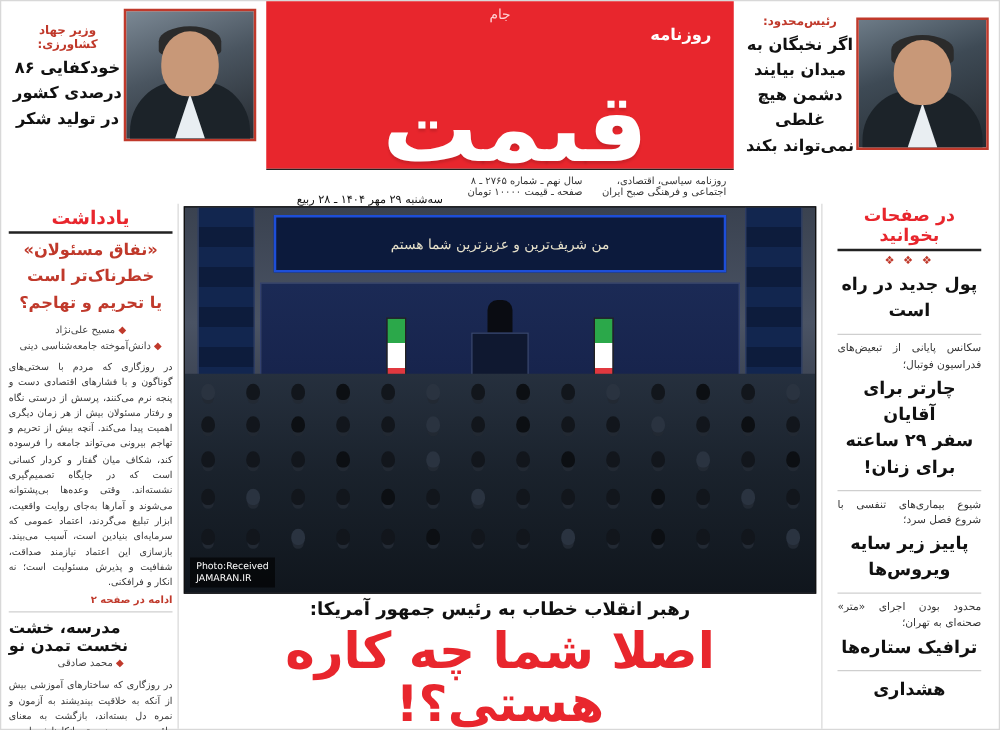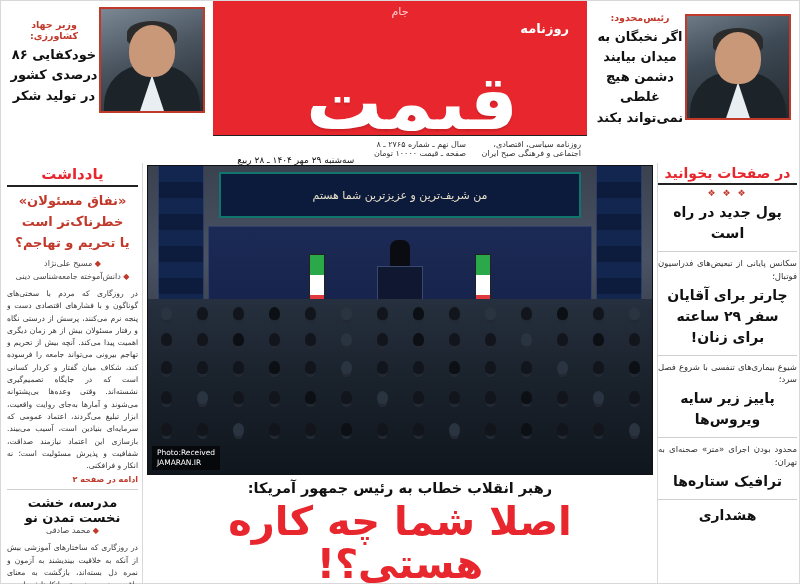--- a/index.html
+++ b/index.html
@@ -149,21 +149,21 @@
   .content {
     display: flex;
     flex-direction: row;
     height: 422px;
     padding: 2px 2px 0 2px;
   }
 
   
   .col-right {
     width: 140px;
-    padding: 2px 0;
+    padding: 2px 12px;
     direction: rtl;
   }
   .col-left {
     width: 140px;
     padding: 2px 4px;
     direction: rtl;
   }
   .sec-title {
     text-align: center;
     font-size: 14px;
@@ -240,21 +240,21 @@
     text-align: right;
     font-size: 8px;
     color: #c0392b;
     font-weight: bold;
     margin-top: 3px;
   }
   .ed-sub {
     font-size: 13px;
     font-weight: bold;
     color: #111;
-    text-align: center;
+    text-align: left;
     border-top: 1px solid #cfcfcf;
     padding-top: 5px;
     margin-top: 5px;
   }
 
   
   .col-center {
     flex: 1;
     padding: 2px 4px;
     direction: rtl;
@@ -270,21 +270,21 @@
   }
   .hall-wall {
     position: absolute; inset: 0;
     background: linear-gradient(#3a4250 0%, #4a5364 30%, #2f3644 62%, #1b2029 100%);
   }
   .banner-top {
     position: absolute;
     left: 14%; right: 14%;
     top: 6px; height: 46px;
     background: #0c1a3c;
-    border: 2px solid #0f766e;
+    border: 2px solid #1d4ed8;
     color: #e8e2cb;
     display: flex; align-items: center; justify-content: center;
     font-size: 11px;
     letter-spacing: 1px;
   }
   .flag-drape {
     position: absolute;
     top: 0; width: 46px; height: 150px;
     background: repeating-linear-gradient(180deg,#12264f 0 16px,#0d1c3c 16px 32px);
     border-left: 1px solid #2d3c63;

